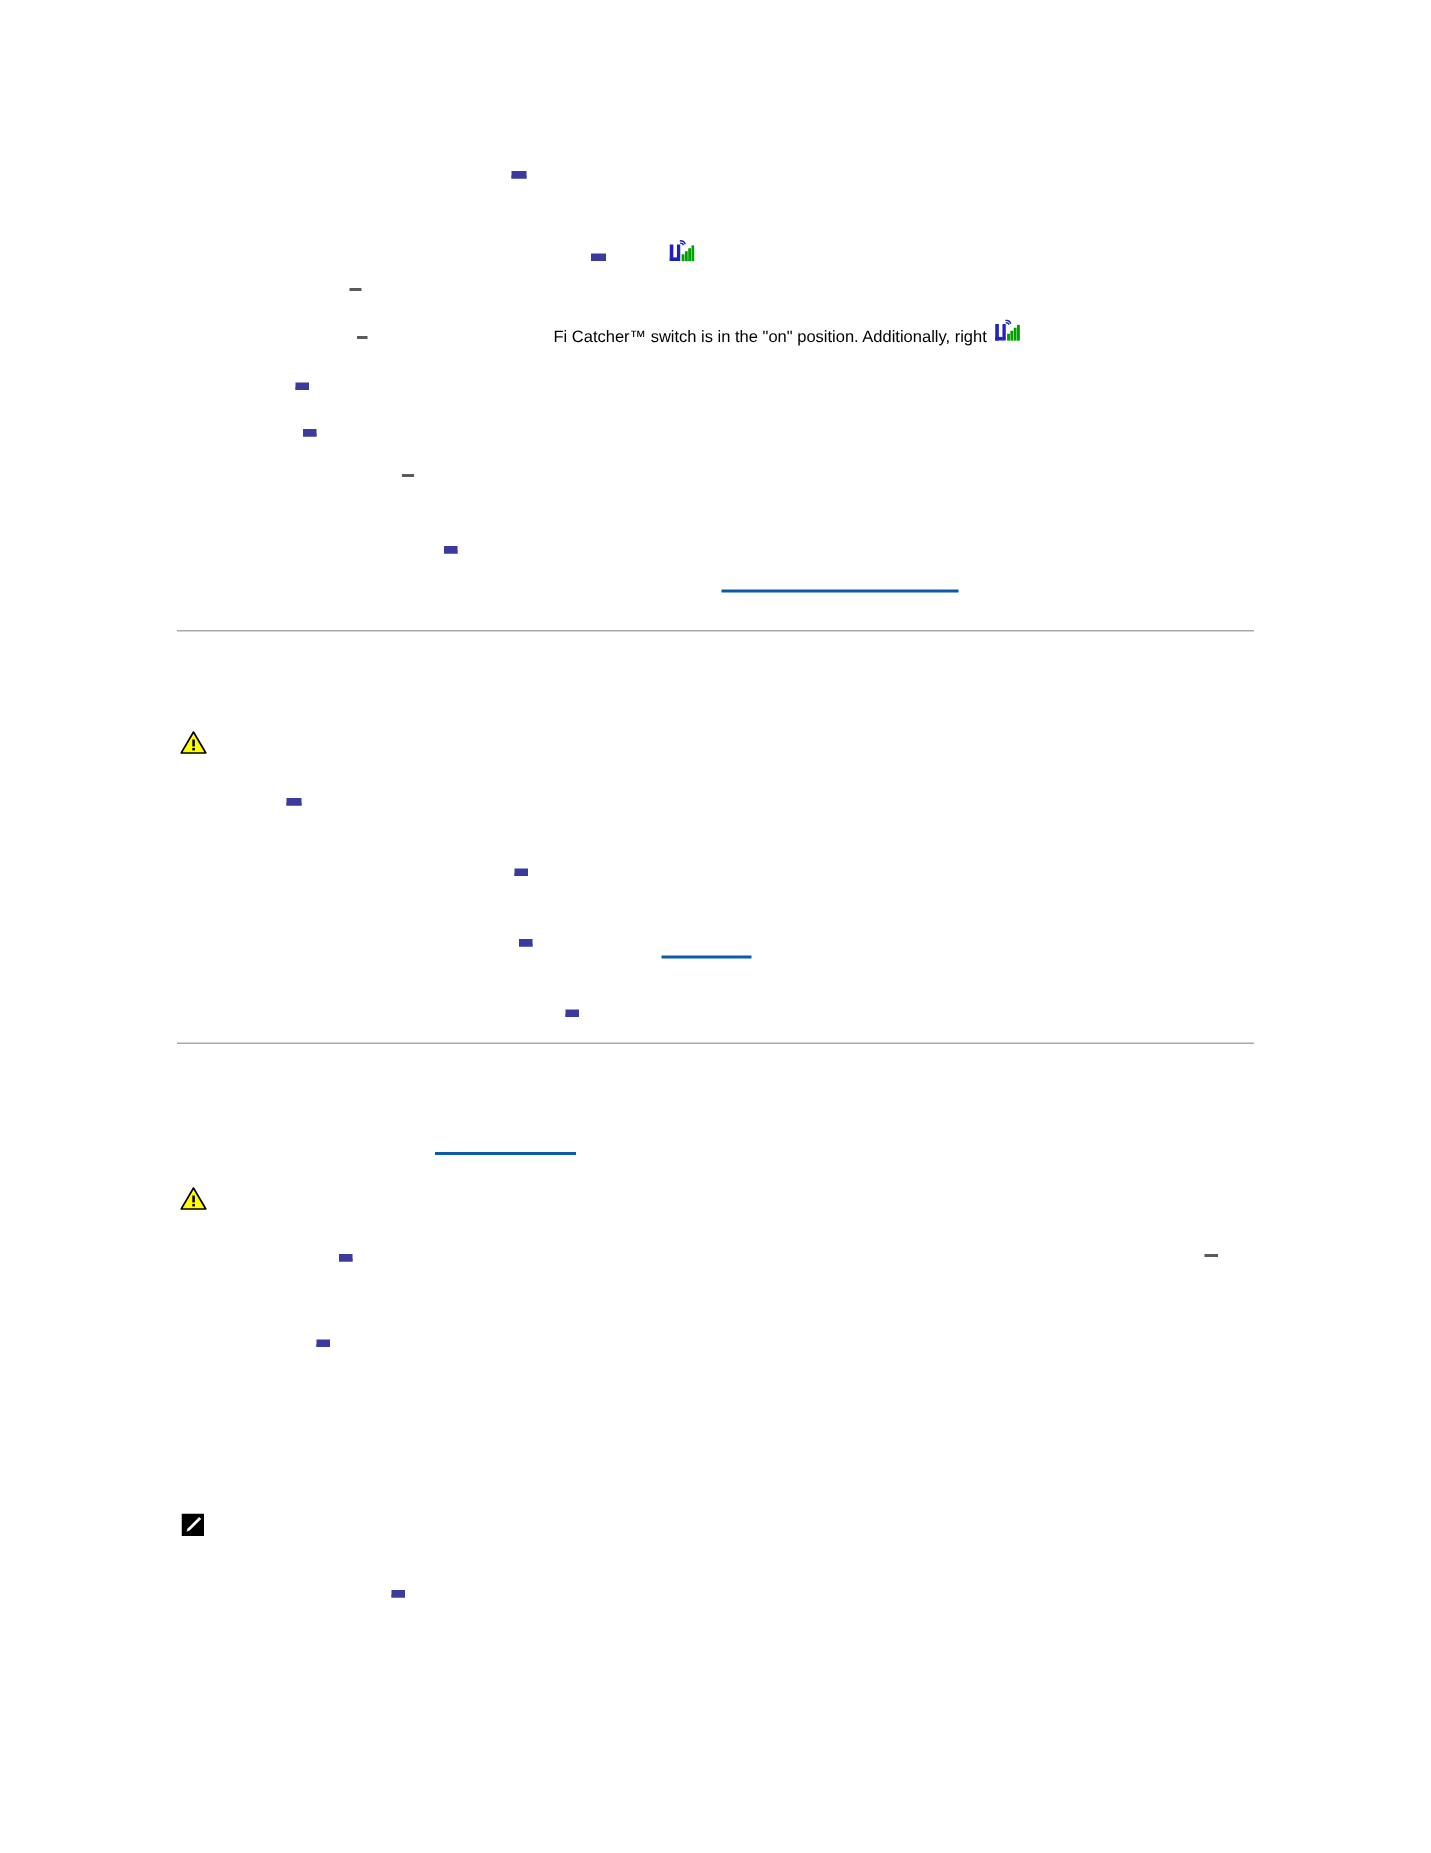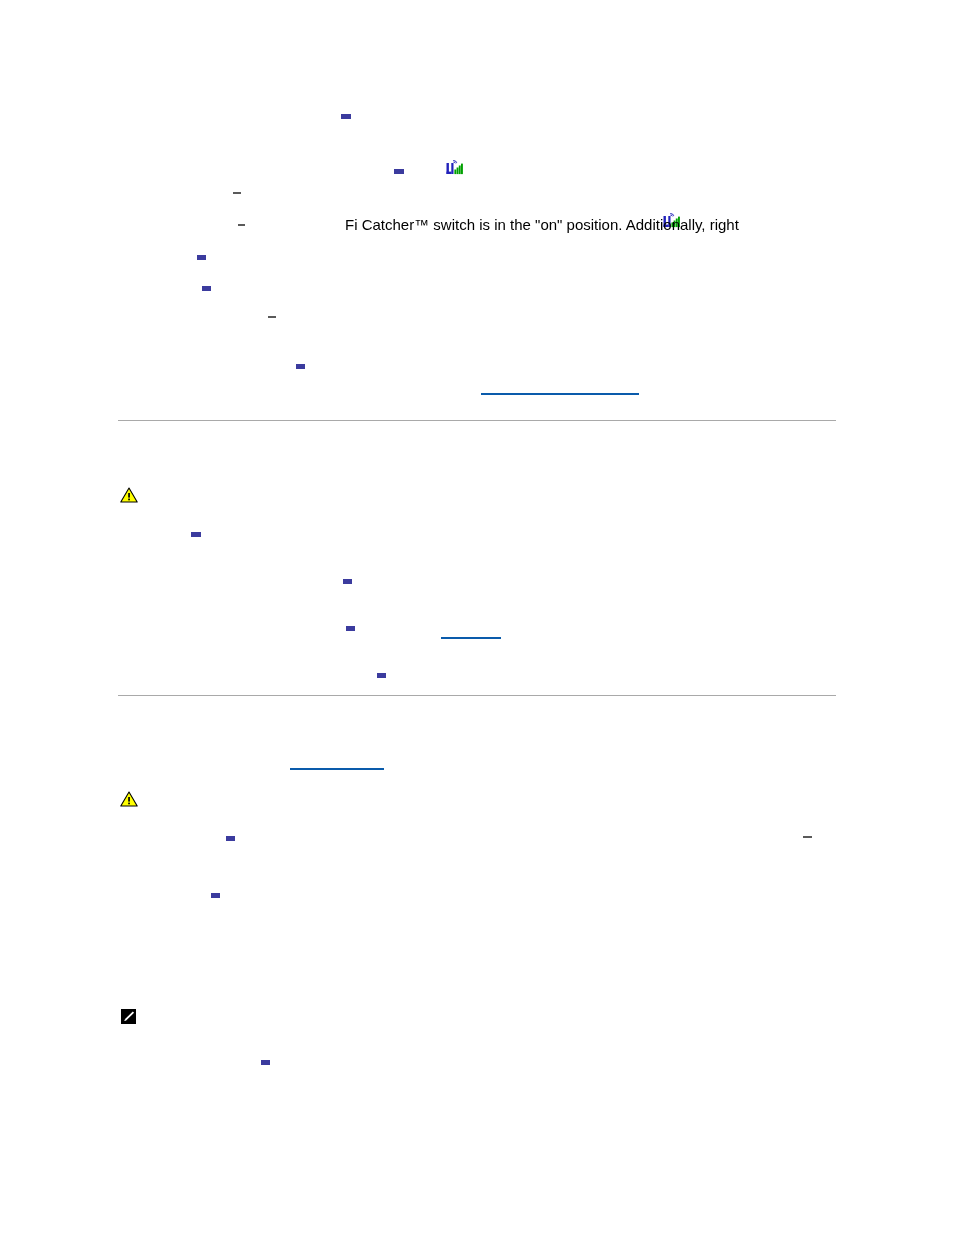--- a/index.html
+++ b/index.html
@@ -41,24 +41,25 @@
     border-bottom: 2px solid #3b3b9e;
   }
   .dash-gray {
     height: 2px;
     background: #5a5a5a;
   }
 
   
   .bodytext {
     font-family: "Liberation Sans", sans-serif;
-    font-size: 15px;
+    font-size: 11px;
     line-height: 14px;
     color: #000000;
     white-space: nowrap;
+    margin-left: 24px;
   }
 
   
   .caution-icon {
     width: 18px;
     height: 16px;
   }
 
   
   .wifi-icon {

